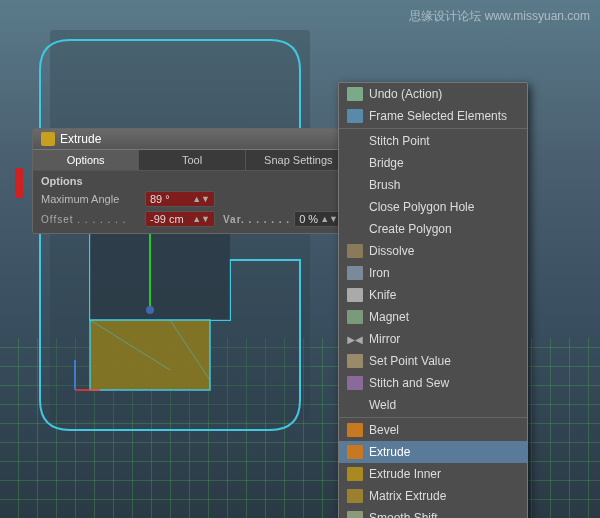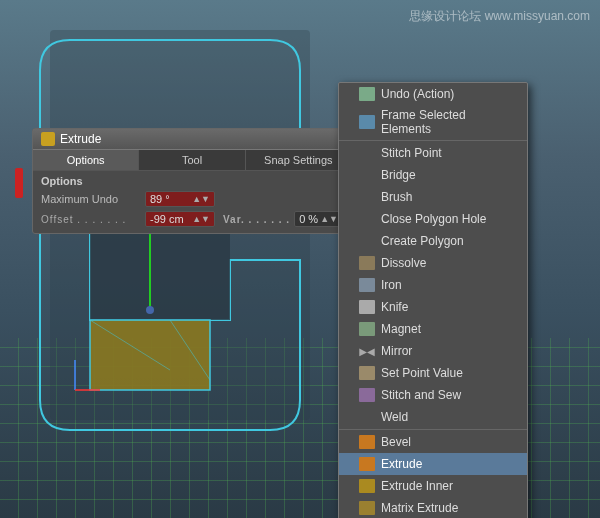--- a/index.html
+++ b/index.html
@@ -173,21 +173,21 @@
       background: #4d4d4d;
       border: 1px solid #777;
       border-radius: 2px;
       box-shadow: 3px 3px 8px rgba(0,0,0,0.6);
       z-index: 100;
     }
 
     .menu-item {
       display: flex;
       align-items: center;
-      padding: 3px 20px;
+      padding: 3px 8px;
       color: #ddd;
       font-size: 12px;
       cursor: pointer;
       gap: 6px;
       min-height: 20px;
     }
 
     .menu-item:hover, .menu-item.highlighted {
       background: #6a8ab0;
       color: #fff;
@@ -273,21 +273,21 @@
     <div class="panel-title-icon"></div>
     <span>Extrude</span>
   </div>
   <div class="panel-tabs">
     <div class="tab-btn active">Options</div>
     <div class="tab-btn">Tool</div>
     <div class="tab-btn">Snap Settings</div>
   </div>
   <div class="panel-section-label">Options</div>
   <div class="panel-row">
-    <span class="param-label">Maximum Undo</span>
+    <span class="param-label">Maximum Angle</span>
     <div class="param-input">
       <span>89 °</span>
       <span style="font-size:9px;color:#aaa;">▲▼</span>
     </div>
   </div>
   <div class="panel-row" style="margin-bottom:4px;">
     <span class="param-label dotted-label">Offset . . . . . . .</span>
     <div class="param-input">
       <span>-99 cm</span>
       <span style="font-size:9px;color:#aaa;">▲▼</span>

